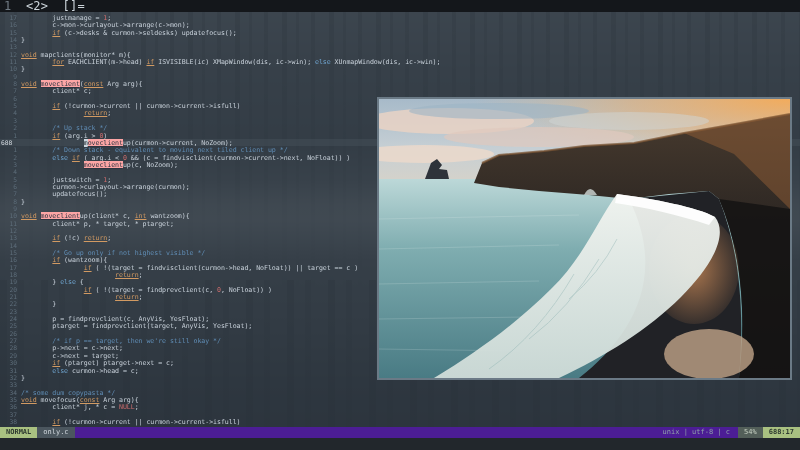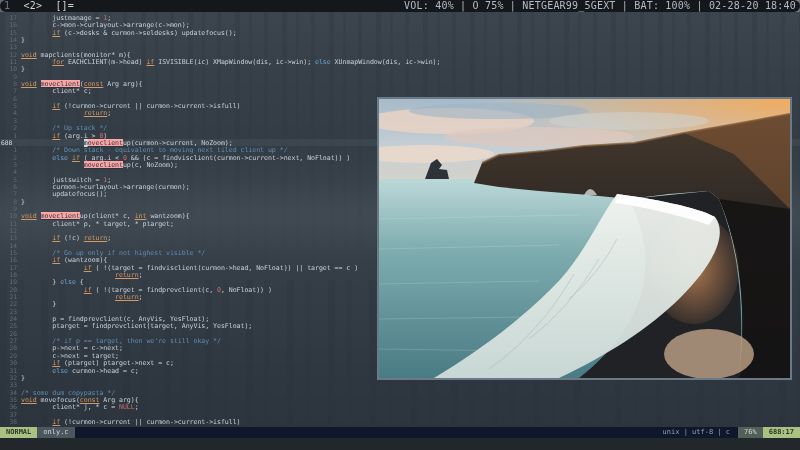--- a/index.html
+++ b/index.html
@@ -18,22 +18,22 @@
     -webkit-mask-image:linear-gradient(180deg,rgba(0,0,0,.9),rgba(0,0,0,.3) 70%,transparent);
     mask-image:linear-gradient(180deg,rgba(0,0,0,.9),rgba(0,0,0,.3) 70%,transparent);}
   #wallpaper .reflections{position:absolute;left:0;right:0;bottom:0;height:170px;opacity:.4;
     background:repeating-linear-gradient(90deg,rgba(20,26,32,.6) 0 7px,transparent 7px 18px,
       rgba(26,33,40,.45) 18px 24px,transparent 24px 41px);}
   #wallpaper .mist{position:absolute;left:0;right:0;top:180px;height:80px;
     background:linear-gradient(180deg,transparent,rgba(190,200,208,.35) 50%,transparent);}
 
   
   #topbar{position:absolute;left:0;top:0;width:800px;height:12px;background:#14171b;
-    color:#aab4bc;font-size:10px;line-height:12px;display:flex;justify-content:space-between;
-    padding:0 4px;box-sizing:border-box;letter-spacing:.2px;border-radius:6px;}
+    color:#aab4bc;font-size:12px;line-height:12px;display:flex;justify-content:space-between;
+    padding:0 4px;box-sizing:border-box;letter-spacing:.2px;}
   #topbar .tagdim{color:#707b84;margin-right:7px;}
   #topbar .tagsel{color:#cdd5db;margin-right:7px;}
   #topbar .layout{color:#cdd5db;}
   #topbar .statusright{color:#b3bdc4;}
 
   
   #terminal{position:absolute;left:0;top:12px;width:800px;height:438px;
     background:rgba(45,54,63,.80);}
   #code{position:absolute;left:0;top:2px;right:0;font-size:6.6px;line-height:7.35px;
     white-space:pre;letter-spacing:-0.05px;}
@@ -45,21 +45,21 @@
   .t-p{color:#c8d1da;}
   .t-k{color:#d29a62;text-decoration:underline;}
   .t-e{color:#6ea3cd;}
   .t-c{color:#5f8cb4;}
   .t-n{color:#cd6d6d;}
   .t-h{background:#fca5a5;color:#2c3440;text-decoration:underline;}
   .t-u{background:#ccd6de;color:#22282e;}
 
   
   #statusline{position:absolute;left:0;bottom:12px;width:800px;height:11px;
-    background:#0f172a;display:flex;align-items:stretch;font-size:7px;line-height:11px;}
+    background:#4c1d95;display:flex;align-items:stretch;font-size:7px;line-height:11px;}
   .sl-seg{padding:0 6px;white-space:nowrap;}
   .sl-mode{background:#a9c181;color:#2e3a30;font-weight:bold;}
   .sl-file{background:#4b565e;color:#d2d9df;}
   .sl-spacer{flex:1;}
   .sl-info{color:#8fa0ab;padding:0 8px;}
   .sl-pct{background:#535f59;color:#c9d3c5;}
   .sl-pos{background:#a9c181;color:#2e3a30;font-weight:bold;}
   #cmdline{position:absolute;left:0;bottom:0;width:800px;height:12px;background:#22272c;}
 
   
@@ -76,32 +76,31 @@
     <div class="mist"></div>
     <div class="reflections"></div>
   </div>
 
   <div id="topbar">
     <div>
       <span class="tagdim">1</span>
       <span class="tagsel">&lt;2&gt;</span>
       <span class="layout">[]=</span>
     </div>
-    <div class="statusright">VOL: 40% | O 75% | NETGEAR99_5GEXT | BAT: 100% | 02-28-20 18:40</div>
   </div>
 
   <div id="terminal">
     <div id="code"><div class="line"><span class="gut">17</span><span class="t-p">        justmanage = </span><span class="t-n">1</span><span class="t-p">;</span></div><div class="line"><span class="gut">16</span><span class="t-p">        c-&gt;mon-&gt;curlayout-&gt;arrange(c-&gt;mon);</span></div><div class="line"><span class="gut">15</span><span class="t-p">        </span><span class="t-k">if</span><span class="t-p"> (c-&gt;desks &amp; curmon-&gt;seldesks) updatefocus();</span></div><div class="line"><span class="gut">14</span><span class="t-p">}</span></div><div class="line"><span class="gut">13</span></div><div class="line"><span class="gut">12</span><span class="t-k">void</span><span class="t-p"> mapclients(monitor* m){</span></div><div class="line"><span class="gut">11</span><span class="t-p">        </span><span class="t-k">for</span><span class="t-p"> EACHCLIENT(m-&gt;head) </span><span class="t-k">if</span><span class="t-p"> ISVISIBLE(ic) XMapWindow(dis, ic-&gt;win); </span><span class="t-e">else</span><span class="t-p"> XUnmapWindow(dis, ic-&gt;win);</span></div><div class="line"><span class="gut">10</span><span class="t-p">}</span></div><div class="line"><span class="gut">9</span></div><div class="line"><span class="gut">8</span><span class="t-k">void</span><span class="t-p"> </span><span class="t-h">moveclient</span><span class="t-p">(</span><span class="t-k">const</span><span class="t-p"> Arg arg){</span></div><div class="line"><span class="gut">7</span><span class="t-p">        client* c;</span></div><div class="line"><span class="gut">6</span></div><div class="line"><span class="gut">5</span><span class="t-p">        </span><span class="t-k">if</span><span class="t-p"> (!curmon-&gt;current || curmon-&gt;current-&gt;isfull)</span></div><div class="line"><span class="gut">4</span><span class="t-p">                </span><span class="t-k">return</span><span class="t-p">;</span></div><div class="line"><span class="gut">3</span></div><div class="line"><span class="gut">2</span><span class="t-c">        /* Up stack */</span></div><div class="line"><span class="gut">1</span><span class="t-p">        </span><span class="t-k">if</span><span class="t-p"> (arg.i &gt; </span><span class="t-n">0</span><span class="t-p">)</span></div><div class="line curline"><span class="gut cur">688</span><span class="t-p">                </span><span class="t-u">m</span><span class="t-h">oveclient</span><span class="t-p">up(curmon-&gt;current, NoZoom);</span></div><div class="line"><span class="gut">1</span><span class="t-c">        /* Down stack - equivalent to moving next tiled client up */</span></div><div class="line"><span class="gut">2</span><span class="t-p">        </span><span class="t-e">else</span><span class="t-p"> </span><span class="t-k">if</span><span class="t-p"> ( arg.i &lt; </span><span class="t-n">0</span><span class="t-p"> &amp;&amp; (c = findvisclient(curmon-&gt;current-&gt;next, NoFloat)) )</span></div><div class="line"><span class="gut">3</span><span class="t-p">                </span><span class="t-h">moveclient</span><span class="t-p">up(c, NoZoom);</span></div><div class="line"><span class="gut">4</span></div><div class="line"><span class="gut">5</span><span class="t-p">        justswitch = </span><span class="t-n">1</span><span class="t-p">;</span></div><div class="line"><span class="gut">6</span><span class="t-p">        curmon-&gt;curlayout-&gt;arrange(curmon);</span></div><div class="line"><span class="gut">7</span><span class="t-p">        updatefocus();</span></div><div class="line"><span class="gut">8</span><span class="t-p">}</span></div><div class="line"><span class="gut">9</span></div><div class="line"><span class="gut">10</span><span class="t-k">void</span><span class="t-p"> </span><span class="t-h">moveclient</span><span class="t-p">up(client* c, </span><span class="t-k">int</span><span class="t-p"> wantzoom){</span></div><div class="line"><span class="gut">11</span><span class="t-p">        client* p, * target, * ptarget;</span></div><div class="line"><span class="gut">12</span></div><div class="line"><span class="gut">13</span><span class="t-p">        </span><span class="t-k">if</span><span class="t-p"> (!c) </span><span class="t-k">return</span><span class="t-p">;</span></div><div class="line"><span class="gut">14</span></div><div class="line"><span class="gut">15</span><span class="t-c">        /* Go up only if not highest visible */</span></div><div class="line"><span class="gut">16</span><span class="t-p">        </span><span class="t-k">if</span><span class="t-p"> (wantzoom){</span></div><div class="line"><span class="gut">17</span><span class="t-p">                </span><span class="t-k">if</span><span class="t-p"> ( !(target = findvisclient(curmon-&gt;head, NoFloat)) || target == c )</span></div><div class="line"><span class="gut">18</span><span class="t-p">                        </span><span class="t-k">return</span><span class="t-p">;</span></div><div class="line"><span class="gut">19</span><span class="t-p">        } </span><span class="t-e">else</span><span class="t-p"> {</span></div><div class="line"><span class="gut">20</span><span class="t-p">                </span><span class="t-k">if</span><span class="t-p"> ( !(target = findprevclient(c, </span><span class="t-n">0</span><span class="t-p">, NoFloat)) )</span></div><div class="line"><span class="gut">21</span><span class="t-p">                        </span><span class="t-k">return</span><span class="t-p">;</span></div><div class="line"><span class="gut">22</span><span class="t-p">        }</span></div><div class="line"><span class="gut">23</span></div><div class="line"><span class="gut">24</span><span class="t-p">        p = findprevclient(c, AnyVis, YesFloat);</span></div><div class="line"><span class="gut">25</span><span class="t-p">        ptarget = findprevclient(target, AnyVis, YesFloat);</span></div><div class="line"><span class="gut">26</span></div><div class="line"><span class="gut">27</span><span class="t-c">        /* if p == target, then we're still okay */</span></div><div class="line"><span class="gut">28</span><span class="t-p">        p-&gt;next = c-&gt;next;</span></div><div class="line"><span class="gut">29</span><span class="t-p">        c-&gt;next = target;</span></div><div class="line"><span class="gut">30</span><span class="t-p">        </span><span class="t-k">if</span><span class="t-p"> (ptarget) ptarget-&gt;next = c;</span></div><div class="line"><span class="gut">31</span><span class="t-p">        </span><span class="t-e">else</span><span class="t-p"> curmon-&gt;head = c;</span></div><div class="line"><span class="gut">32</span><span class="t-p">}</span></div><div class="line"><span class="gut">33</span></div><div class="line"><span class="gut">34</span><span class="t-c">/* some dum copypasta */</span></div><div class="line"><span class="gut">35</span><span class="t-k">void</span><span class="t-p"> movefocus(</span><span class="t-k">const</span><span class="t-p"> Arg arg){</span></div><div class="line"><span class="gut">36</span><span class="t-p">        client* j, * c = </span><span class="t-n">NULL</span><span class="t-p">;</span></div><div class="line"><span class="gut">37</span></div><div class="line"><span class="gut">38</span><span class="t-p">        </span><span class="t-k">if</span><span class="t-p"> (!curmon-&gt;current || curmon-&gt;current-&gt;isfull)</span></div></div>
 
     <div id="statusline">
       <div class="sl-seg sl-mode">NORMAL</div>
       <div class="sl-seg sl-file">only.c</div>
       <div class="sl-spacer"></div>
       <div class="sl-info">unix | utf-8 | c</div>
-      <div class="sl-seg sl-pct">76%</div>
+      <div class="sl-seg sl-pct">54%</div>
       <div class="sl-seg sl-pos">688:17</div>
     </div>
     <div id="cmdline"></div>
   </div>
 
   <div id="photo-window">
     <svg width="411" height="279" viewBox="0 0 411 279">
       <defs>
         <linearGradient id="skyg" x1="0" y1="0" x2="0" y2="1">
           <stop offset="0" stop-color="#a7bac9"></stop>

